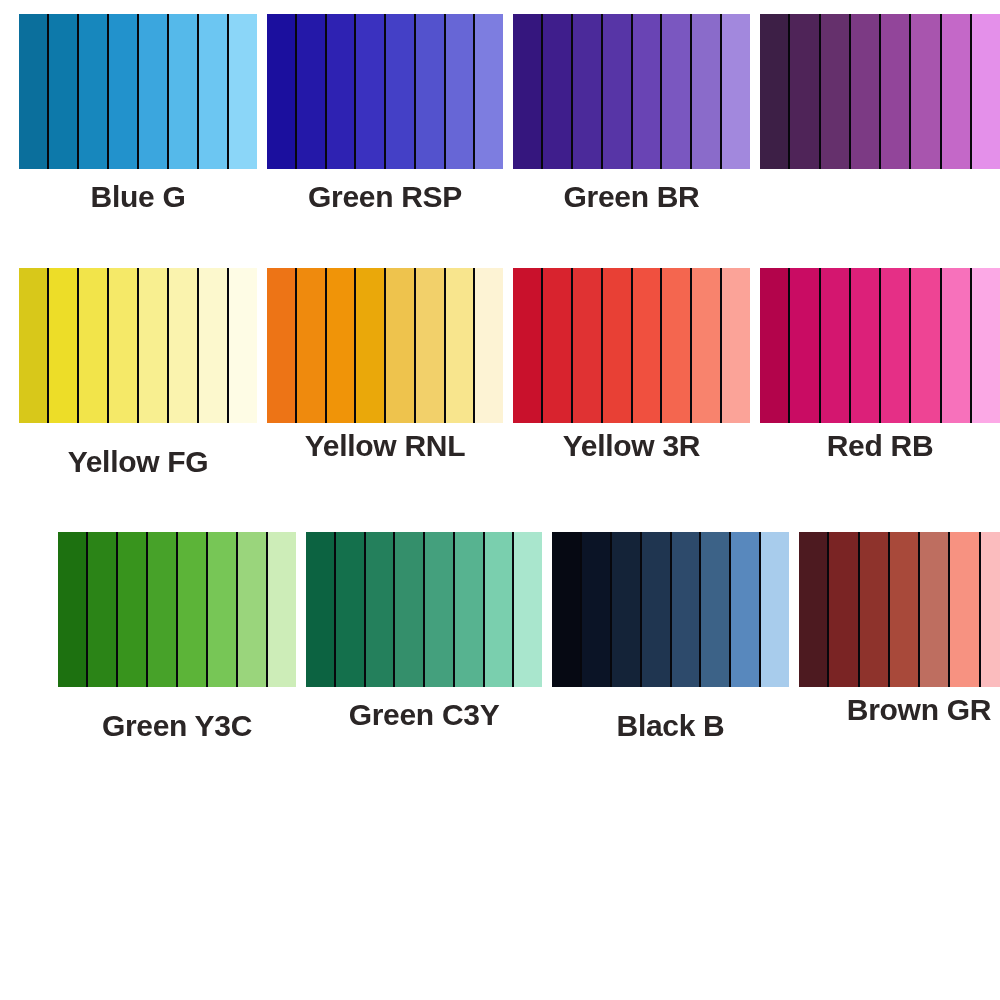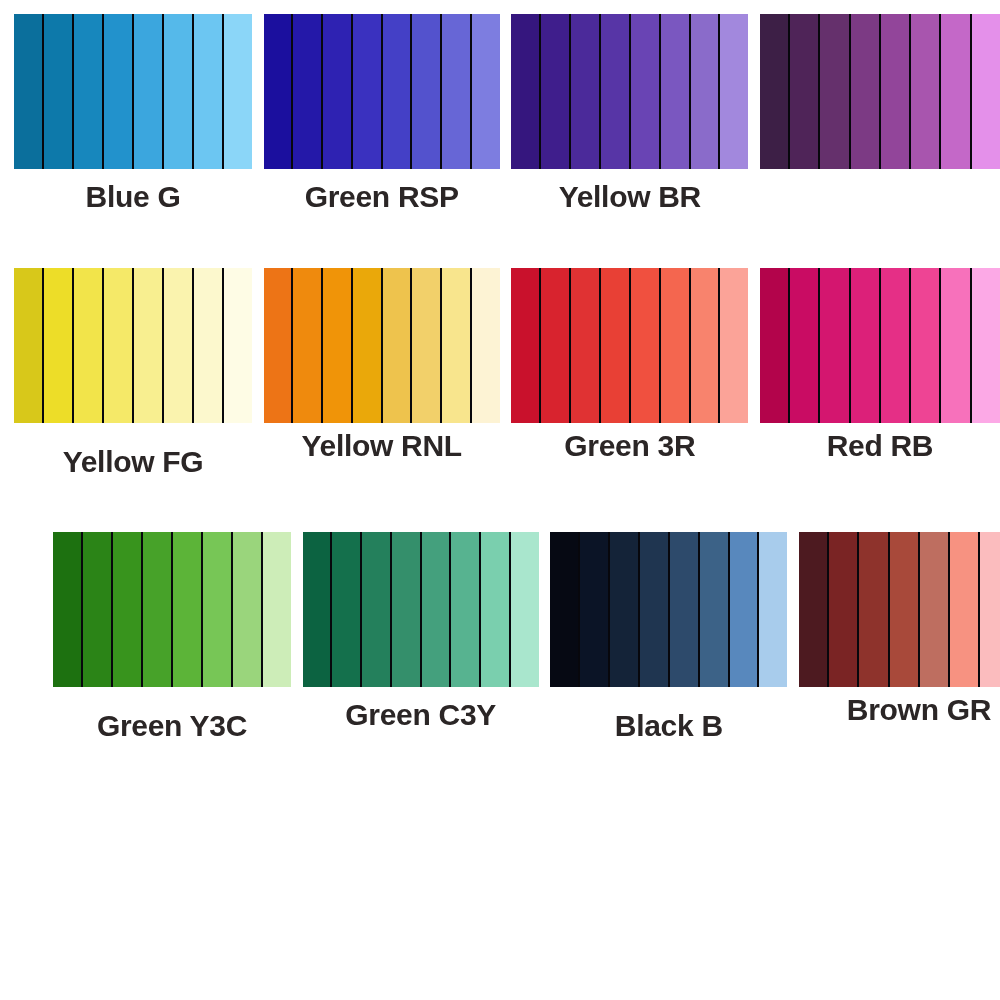--- a/index.html
+++ b/index.html
@@ -18,21 +18,21 @@
     position: relative;
     width: 1000px;
     height: 1000px;
     background: #ffffff;
   }
   .palette-row {
     position: absolute;
     left: 0;
     width: 1000px;
     display: flex;
-    justify-content: space-between;
+    justify-content: flex-end;
   }
   .palette-cell {
     position: relative;
     box-sizing: border-box;
   }
   .swatch-strip {
     display: flex;
     width: 100%;
     height: 155px;
     background: #000000;
@@ -118,21 +118,21 @@
       <div class="swatch-strip">
           <div class="swatch-band" style="background: rgb(53, 22, 126);"></div>
           <div class="swatch-band" style="background: rgb(63, 30, 140);"></div>
           <div class="swatch-band" style="background: rgb(75, 42, 154);"></div>
           <div class="swatch-band" style="background: rgb(87, 53, 166);"></div>
           <div class="swatch-band" style="background: rgb(105, 68, 180);"></div>
           <div class="swatch-band" style="background: rgb(122, 87, 192);"></div>
           <div class="swatch-band" style="background: rgb(138, 107, 202);"></div>
           <div class="swatch-band" style="background: rgb(162, 136, 221);"></div>
         </div>
-      <span class="swatch-label">Yellow BR</span>
+      <span class="swatch-label">Green BR</span>
     </div>
     <div class="palette-cell">
       <div class="swatch-strip">
           <div class="swatch-band" style="background: rgb(61, 31, 70);"></div>
           <div class="swatch-band" style="background: rgb(79, 36, 88);"></div>
           <div class="swatch-band" style="background: rgb(101, 48, 108);"></div>
           <div class="swatch-band" style="background: rgb(124, 58, 132);"></div>
           <div class="swatch-band" style="background: rgb(146, 69, 154);"></div>
           <div class="swatch-band" style="background: rgb(168, 85, 174);"></div>
           <div class="swatch-band" style="background: rgb(196, 104, 200);"></div>
@@ -172,21 +172,21 @@
       <div class="swatch-strip">
           <div class="swatch-band" style="background: rgb(201, 17, 44);"></div>
           <div class="swatch-band" style="background: rgb(216, 35, 46);"></div>
           <div class="swatch-band" style="background: rgb(224, 50, 51);"></div>
           <div class="swatch-band" style="background: rgb(232, 64, 53);"></div>
           <div class="swatch-band" style="background: rgb(240, 80, 63);"></div>
           <div class="swatch-band" style="background: rgb(244, 102, 79);"></div>
           <div class="swatch-band" style="background: rgb(248, 131, 109);"></div>
           <div class="swatch-band" style="background: rgb(251, 163, 152);"></div>
         </div>
-      <span class="swatch-label label-raise">Green 3R</span>
+      <span class="swatch-label label-raise">Yellow 3R</span>
     </div>
     <div class="palette-cell">
       <div class="swatch-strip">
           <div class="swatch-band" style="background: rgb(179, 4, 75);"></div>
           <div class="swatch-band" style="background: rgb(201, 12, 99);"></div>
           <div class="swatch-band" style="background: rgb(212, 22, 111);"></div>
           <div class="swatch-band" style="background: rgb(220, 32, 121);"></div>
           <div class="swatch-band" style="background: rgb(229, 47, 134);"></div>
           <div class="swatch-band" style="background: rgb(238, 68, 148);"></div>
           <div class="swatch-band" style="background: rgb(247, 113, 187);"></div>

